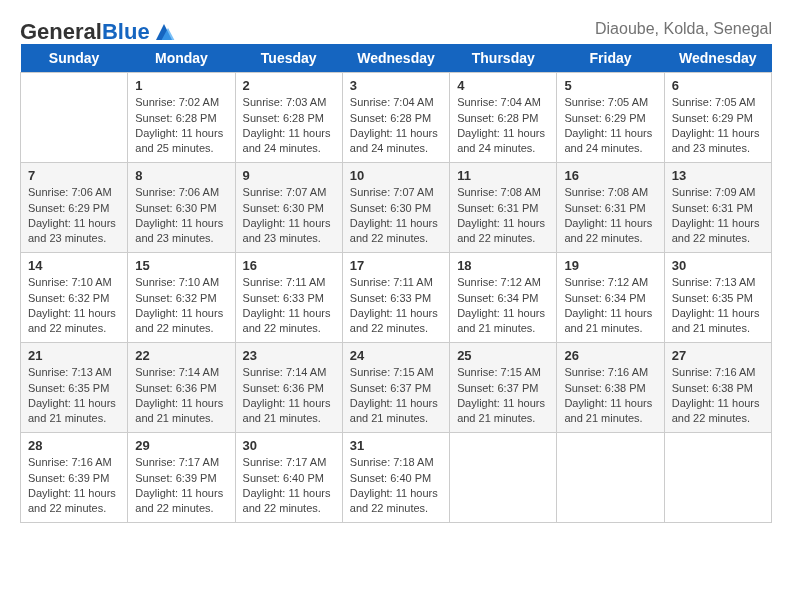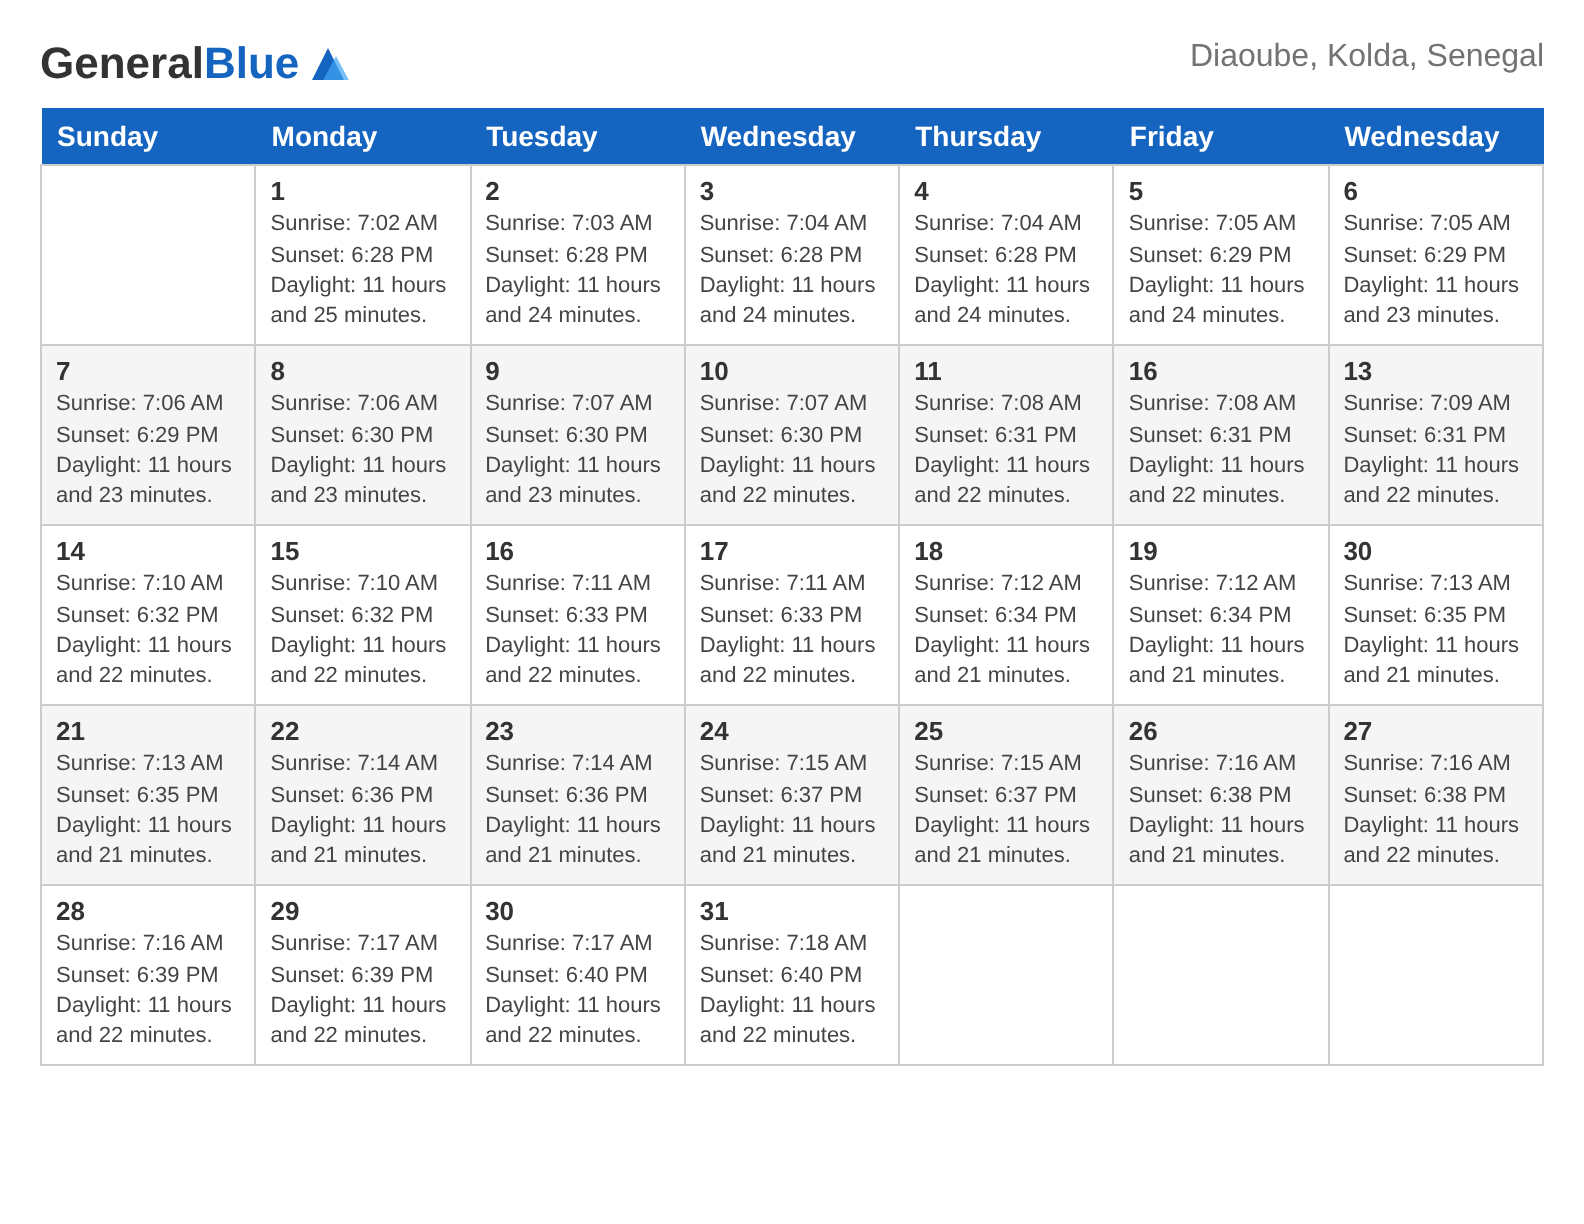--- a/index.html
+++ b/index.html
@@ -7,21 +7,20 @@
       font-family: Arial, sans-serif;
       background: #fff;
       width: 792px;
       min-height: 612px;
       padding: 20px;
     }
     .header {
       display: flex;
       justify-content: space-between;
       align-items: flex-start;
-      margin-bottom: 10px;
     }
     .logo {
       display: flex;
       align-items: center;
     }
     .logo-text {
       font-size: 22px;
       font-weight: bold;
       line-height: 1.1;
     }
@@ -45,21 +44,21 @@
       color: #737373;
     }
     table {
       width: 100%;
       border-collapse: collapse;
       table-layout: fixed;
     }
     th {
       background: #1565C0;
       color: #fff;
-      text-align: left;
+      text-align: center;
       padding: 6px 8px;
       font-size: 14px;
       font-weight: bold;
     }
     td {
       border: 1px solid #ccc;
       vertical-align: top;
       padding: 5px 7px;
       font-size: 11px;
       color: #333;

